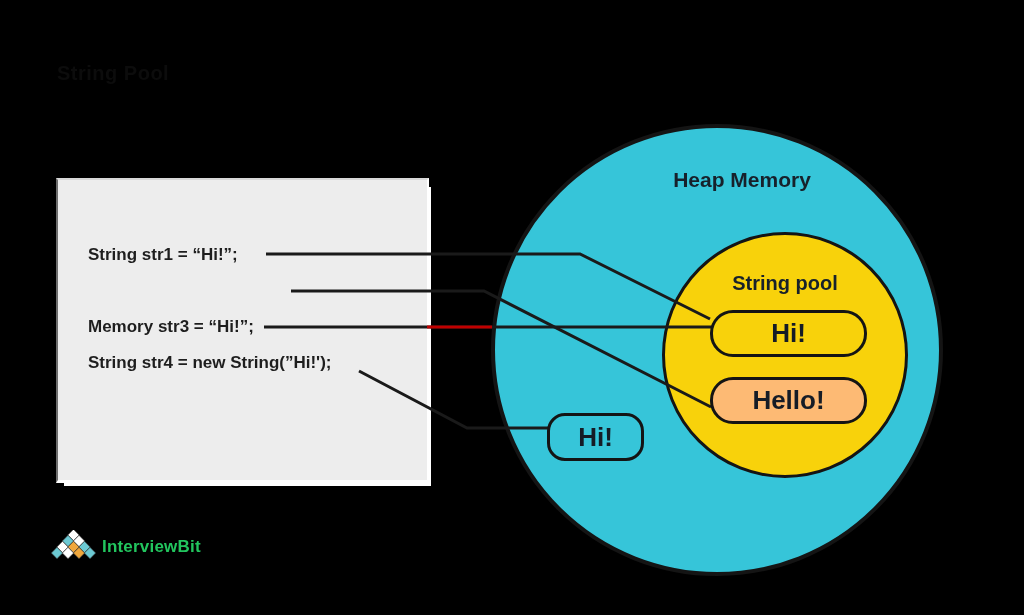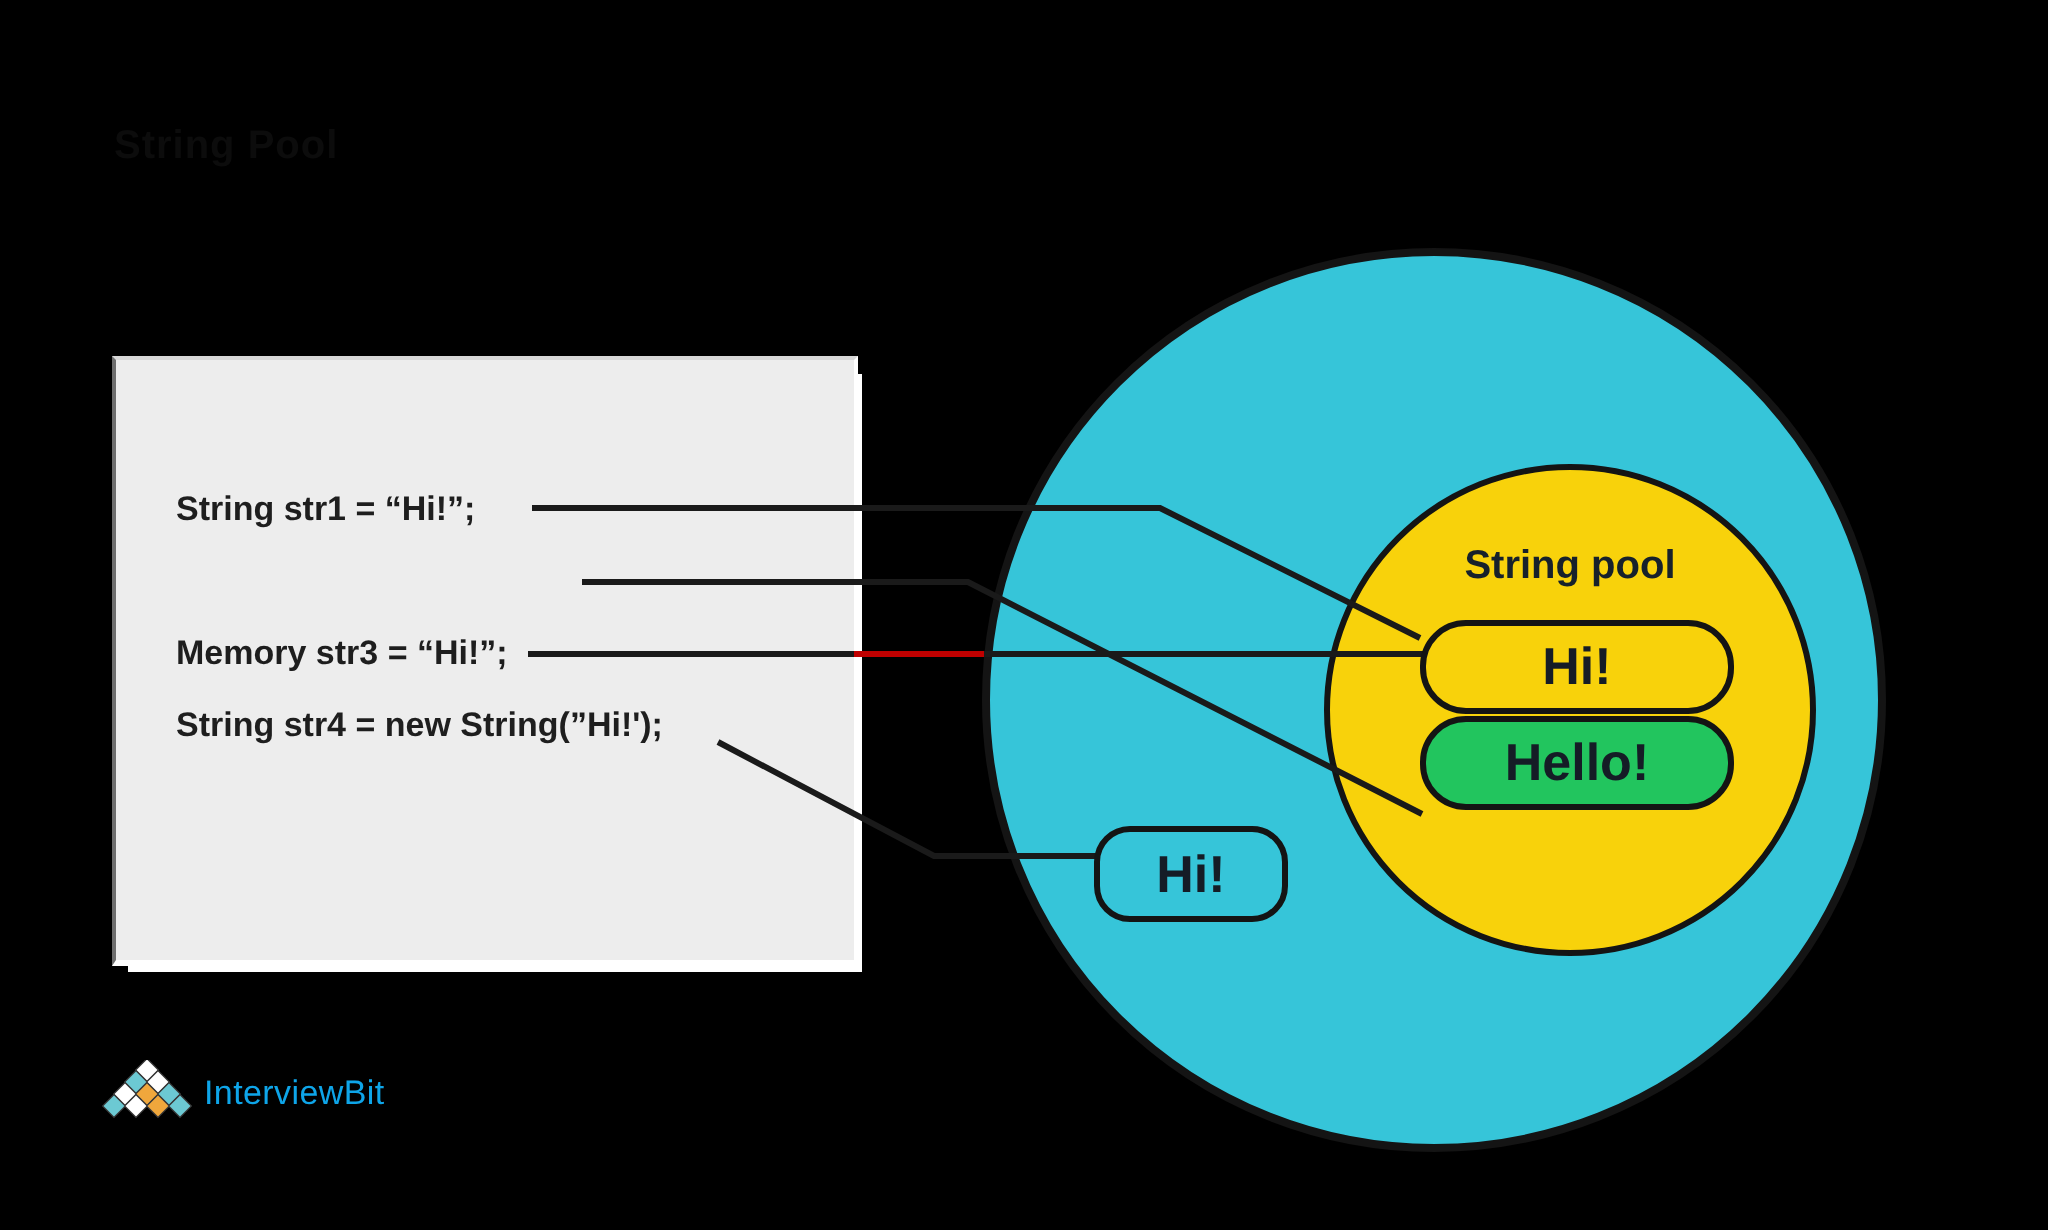--- a/index.html
+++ b/index.html
@@ -49,51 +49,52 @@
     position:absolute;left:685px;top:272px;width:200px;text-align:center;
     font-size:20px;font-weight:bold;color:#17212b;z-index:4;
   }
   
   .str-box{
     position:absolute;border:3px solid #141414;border-radius:20px;
     box-sizing:border-box;display:flex;align-items:center;justify-content:center;
     font-size:26px;font-weight:bold;color:#151c26;z-index:5;
   }
   .pool-hi{left:710px;top:310px;width:157px;height:47px;background:#f8d20b;border-radius:23px;}
-  .pool-hello{left:710px;top:358px;width:157px;height:47px;background:#22c55e;border-radius:23px;}
+  .pool-hello{left:710px;top:377px;width:157px;height:47px;background:#fdba74;border-radius:23px;}
   .heap-hi{left:547px;top:413px;width:97px;height:48px;background:#36c5d9;border-radius:18px;}
   
   .connectors{
     position:absolute;left:0;top:0;width:1024px;height:615px;
     z-index:4;pointer-events:none;
   }
   
   .logo{
     position:absolute;left:50px;top:529px;height:36px;display:flex;
     align-items:center;z-index:2;
   }
   .logo-pyramid{width:48px;height:34px;display:block;}
   .logo-wordmark{
-    margin-left:4px;font-size:17px;font-weight:normal;color:#0ea5e9;
+    margin-left:4px;font-size:17px;font-weight:bold;color:#22c55e;
     letter-spacing:.2px;
   }
 </style>
 </head>
 <body>
 
 <div class="canvas">
 
   <div class="diagram-title">String Pool</div>
 
   <div class="code-box"></div>
   <div class="code-line l1">String str1 = “Hi!”;</div>
   <div class="code-line l3">Memory str3 = “Hi!”;</div>
   <div class="code-line l4">String str4 = new String(”Hi!');</div>
 
   <div class="heap-circle"></div>
+  <div class="heap-label">Heap Memory</div>
 
   <div class="pool-circle"></div>
   <div class="pool-label">String pool</div>
 
   <svg class="connectors" viewBox="0 0 1024 615">
     <path d="M266,254 L580,254 L710,319" fill="none" stroke="#1a1a1a" stroke-width="3"></path>
     <path d="M291,291 L484,291 L711,407" fill="none" stroke="#1a1a1a" stroke-width="3"></path>
     <path d="M264,327 L712,327" fill="none" stroke="#1a1a1a" stroke-width="3"></path>
     <path d="M427,327 L492,327" fill="none" stroke="#c00000" stroke-width="3"></path>
     <path d="M359,371 L467,428 L549,428" fill="none" stroke="#1a1a1a" stroke-width="3"></path>

